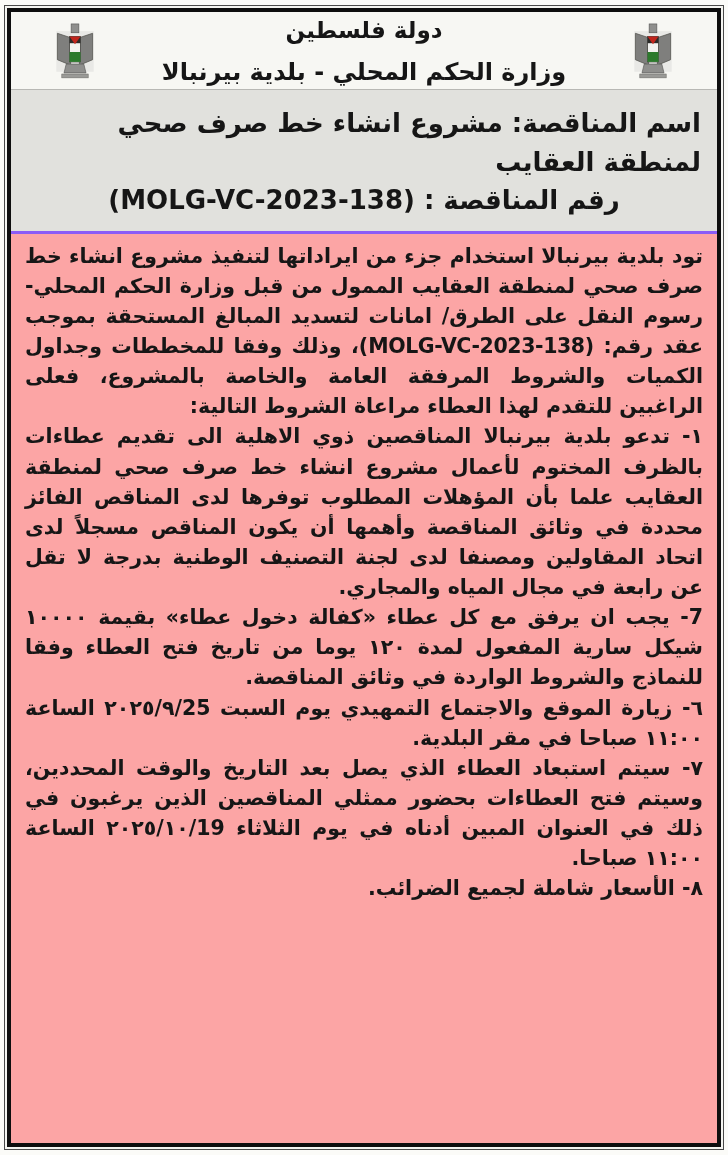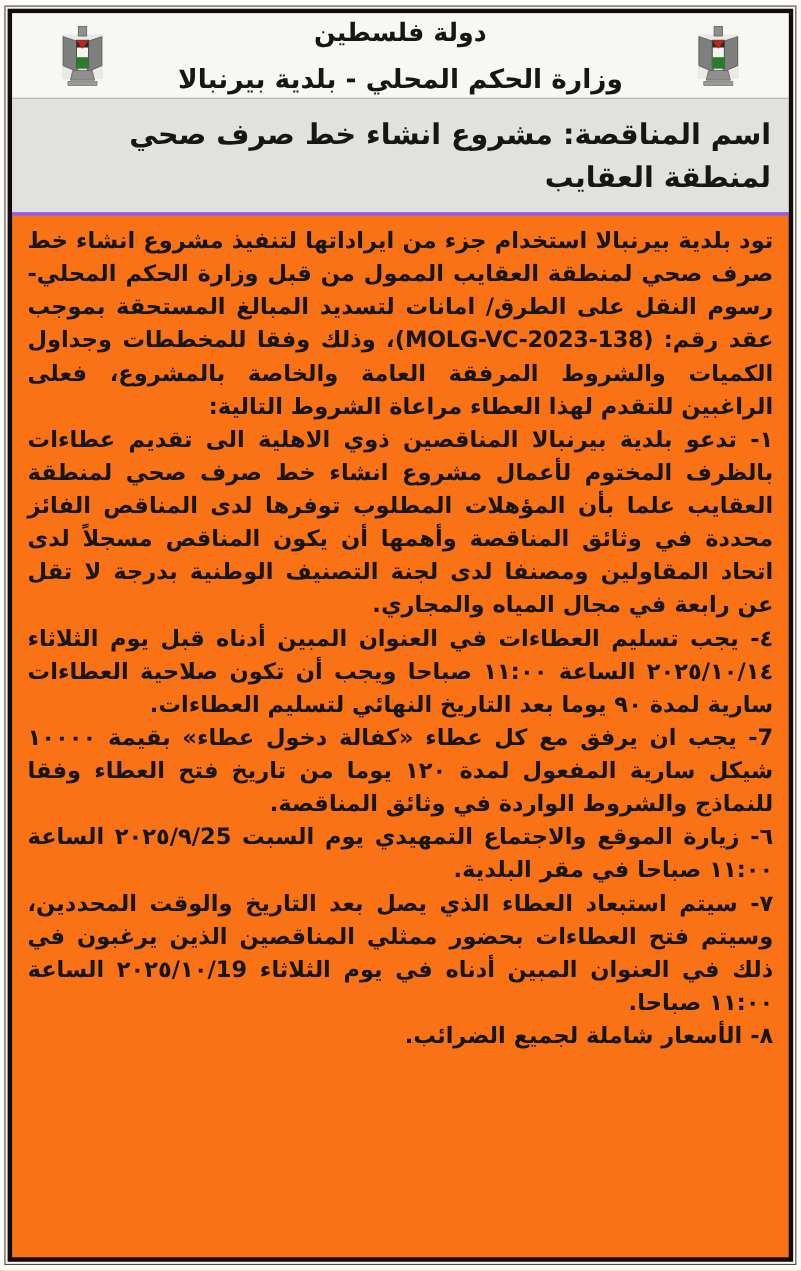--- a/index.html
+++ b/index.html
@@ -1,21 +1,21 @@
 <!DOCTYPE html>
 <html lang="ar" dir="rtl"><head>
 <meta charset="utf-8">
 <style>
   * { margin:0; padding:0; box-sizing:border-box; }
   html,body { width:728px; height:1155px; background:#fbfbf8; overflow:hidden; }
   body { font-family:"DejaVu Sans", sans-serif; font-weight:bold; color:#161616; direction:rtl; }
 
   .page   { width:728px; height:1155px; padding:5px 4px; }
   .ad-outer { height:100%; border:1px solid #4a4a4a; padding:2px; background:#f5f5f1; }
-  .ad-frame { height:100%; border:4px solid #0e0e0e; display:flex; flex-direction:column; background:#f97316;justify-content:flex-end; }
+  .ad-frame { height:100%; border:4px solid #0e0e0e; display:flex; flex-direction:column; background:#fca5a5;justify-content:flex-end; }
 
   
   .header { display:flex; align-items:center; justify-content:space-between; padding:5px 42px 3px; background:#f7f7f3; }
   .header-center { flex:1; text-align:center; }
   .state-name    { font-size:23px; letter-spacing:-0.5px; }
   .ministry-name { font-size:24px; margin-top:15px; letter-spacing:-0.5px; }
   .emblem { width:44px; height:58px; flex:0 0 auto; }
 
   
   .title-band { background:#e1e1dd; border-top:1px solid #b8b8b4; padding:14px 16px 11px; }
@@ -59,26 +59,26 @@
           <rect x="15" y="12" width="10" height="6" fill="#2a2a28"></rect>
           <rect x="15" y="26" width="10" height="9" fill="#2c7a2c"></rect>
           <path d="M15 12 L25 12 L20 19 Z" fill="#c0251c"></path>
           <path d="M12 37 L28 37 L30 45 L10 45 Z" fill="#8f8f8d" stroke="#5a5a58" stroke-width="0.6"></path>
           <rect x="8" y="46" width="24" height="3.5" fill="#9a9a97" stroke="#6a6a66" stroke-width="0.5"></rect>
         </svg>
       </div>
 
       <div class="title-band">
         <div class="tender-name">اسم المناقصة: مشروع انشاء خط صرف صحي لمنطقة العقايب</div>
+        <div class="tender-number">رقم المناقصة : (MOLG-VC-2023-138)</div>
       </div>
 
       <div class="body-box">
         <p>تود بلدية بيرنبالا استخدام جزء من ايراداتها لتنفيذ مشروع انشاء خط صرف صحي لمنطقة العقايب الممول من قبل وزارة الحكم المحلي-رسوم النقل على الطرق/ امانات لتسديد المبالغ المستحقة بموجب عقد رقم: (MOLG-VC-2023-138)، وذلك وفقا للمخططات وجداول الكميات والشروط المرفقة العامة والخاصة بالمشروع، فعلى الراغبين للتقدم لهذا العطاء مراعاة الشروط التالية:</p>
         <p>١- تدعو بلدية بيرنبالا المناقصين ذوي الاهلية الى تقديم عطاءات بالظرف المختوم لأعمال مشروع انشاء خط صرف صحي لمنطقة العقايب علما بأن المؤهلات المطلوب توفرها لدى المناقص الفائز محددة في وثائق المناقصة وأهمها أن يكون المناقص مسجلاً لدى اتحاد المقاولين ومصنفا لدى لجنة التصنيف الوطنية بدرجة لا تقل عن رابعة في مجال المياه والمجاري.</p>
-        <p>٤- يجب تسليم العطاءات في العنوان المبين أدناه قبل يوم الثلاثاء ٢٠٢٥/١٠/١٤ الساعة ١١:٠٠ صباحا ويجب أن تكون صلاحية العطاءات سارية لمدة ٩٠ يوما بعد التاريخ النهائي لتسليم العطاءات.</p>
         <p>7- يجب ان يرفق مع كل عطاء «كفالة دخول عطاء» بقيمة ١٠٠٠٠ شيكل سارية المفعول لمدة ١٢٠ يوما من تاريخ فتح العطاء وفقا للنماذج والشروط الواردة في وثائق المناقصة.</p>
         <p>٦- زيارة الموقع والاجتماع التمهيدي يوم السبت ٢٠٢٥/٩/25 الساعة ١١:٠٠ صباحا في مقر البلدية.</p>
         <p>٧- سيتم استبعاد العطاء الذي يصل بعد التاريخ والوقت المحددين، وسيتم فتح العطاءات بحضور ممثلي المناقصين الذين يرغبون في ذلك في العنوان المبين أدناه في يوم الثلاثاء ٢٠٢٥/١٠/19 الساعة ١١:٠٠ صباحا.</p>
         <p>٨- الأسعار شاملة لجميع الضرائب.</p>
 
       </div>
 
     </div>
   </div>
 </div>

